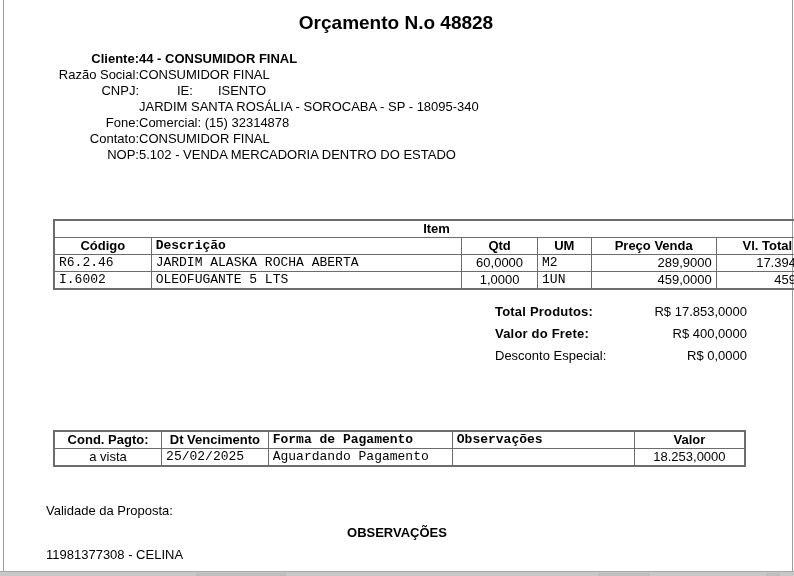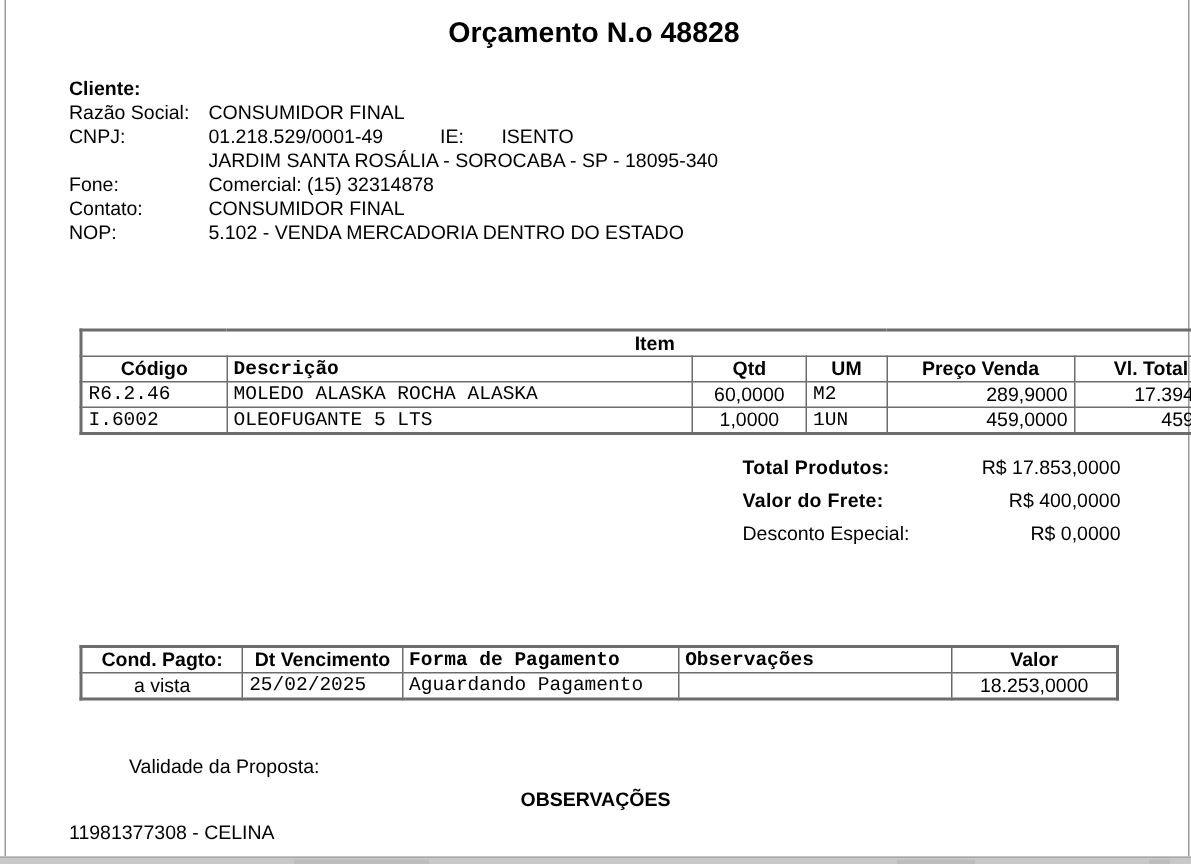--- a/index.html
+++ b/index.html
@@ -18,21 +18,21 @@
     position: absolute; left: 0; top: 571px; width: 794px; height: 5px;
     background: #c8c8c8; border-top: 1px solid #a8a8a8;
   }
   .bottom-strip .seg { position: absolute; top: 1px; height: 4px; background: #bdbdbd; }
   .title {
     position: absolute; left: 0; width: 792px; top: 12px;
     text-align: center; font-weight: bold; font-size: 19px;
   }
   .info { position: absolute; left: 46px; top: 51px; line-height: 16px; }
   .info .row { display: flex; height: 16px; }
-  .info .lbl { width: 93px; }
+  .info .lbl { width: 93px; text-align: right; }
   .info .val { }
   .info .bold { font-weight: bold; }
   .info .ie { margin-left: 38px; }
   .info .ie-val { margin-left: 25px; }
 
   table.grid {
     position: absolute; border-collapse: collapse;
     font-family: "Liberation Sans", sans-serif; font-size: 13px;
   }
   table.grid td, table.grid th {
@@ -49,42 +49,42 @@
   .totals { position: absolute; left: 495px; top: 304px; width: 252px; }
   .totals .trow { display: flex; justify-content: space-between; align-items: baseline; }
   .totals .t1 { height: 22px; }
   .totals .lbl-heavy { font-weight: 900; font-size: 13px; letter-spacing: 0.2px; }
   .totals .lbl-norm { font-size: 13px; }
   .totals .val-norm { font-size: 13px; }
   .totals .grand { font-weight: 900; font-size: 18px; letter-spacing: 0.3px; }
 
   .pay { left: 53px; top: 430px; width: 693px; }
 
-  .validade { position: absolute; left: 46px; top: 503px; margin-left: 40px; }
+  .validade { position: absolute; left: 46px; top: 503px; }
   .obs-title { position: absolute; left: 0; width: 794px; top: 525px; text-align: center; font-weight: bold; }
   .obs-text { position: absolute; left: 46px; top: 547px; }
 </style>
 </head>
 <body>
 
 <div class="page"></div>
 
 <div class="title">Orçamento N.o 48828</div>
 
 <div class="info">
   <div class="row bold">
     <span class="lbl">Cliente:</span>
+    <span class="val">44 - CONSUMIDOR FINAL</span>
   </div>
   <div class="row">
     <span class="lbl">Razão Social:</span>
     <span class="val">CONSUMIDOR FINAL</span>
   </div>
   <div class="row">
     <span class="lbl">CNPJ:</span>
-    <span class="val">01.218.529/0001-49</span>
     <span class="ie">IE:</span>
     <span class="ie-val">ISENTO</span>
   </div>
   <div class="row">
     <span class="lbl"></span>
     <span class="val">JARDIM SANTA ROSÁLIA - SOROCABA - SP - 18095-340</span>
   </div>
   <div class="row">
     <span class="lbl">Fone:</span>
     <span class="val">Comercial: (15) 32314878</span>
@@ -115,21 +115,21 @@
   <tr>
     <th class="c">Código</th>
     <th class="l">Descrição</th>
     <th class="c">Qtd</th>
     <th class="c">UM</th>
     <th class="c">Preço Venda</th>
     <th class="c">Vl. Total</th>
   </tr>
   <tr>
     <td class="l">R6.2.46</td>
-    <td class="l">MOLEDO ALASKA ROCHA ALASKA</td>
+    <td class="l">JARDIM ALASKA ROCHA ABERTA</td>
     <td class="c">60,0000</td>
     <td class="l">M2</td>
     <td class="r">289,9000</td>
     <td class="r">17.394,00</td>
   </tr>
   <tr>
     <td class="l">I.6002</td>
     <td class="l">OLEOFUGANTE 5 LTS</td>
     <td class="c">1,0000</td>
     <td class="l">1UN</td>

